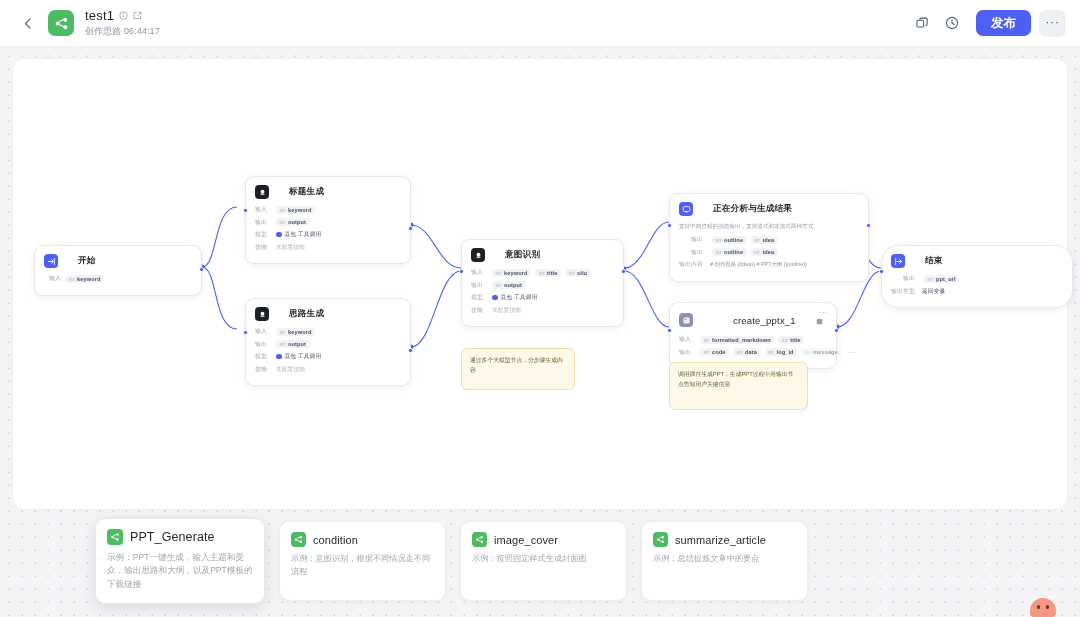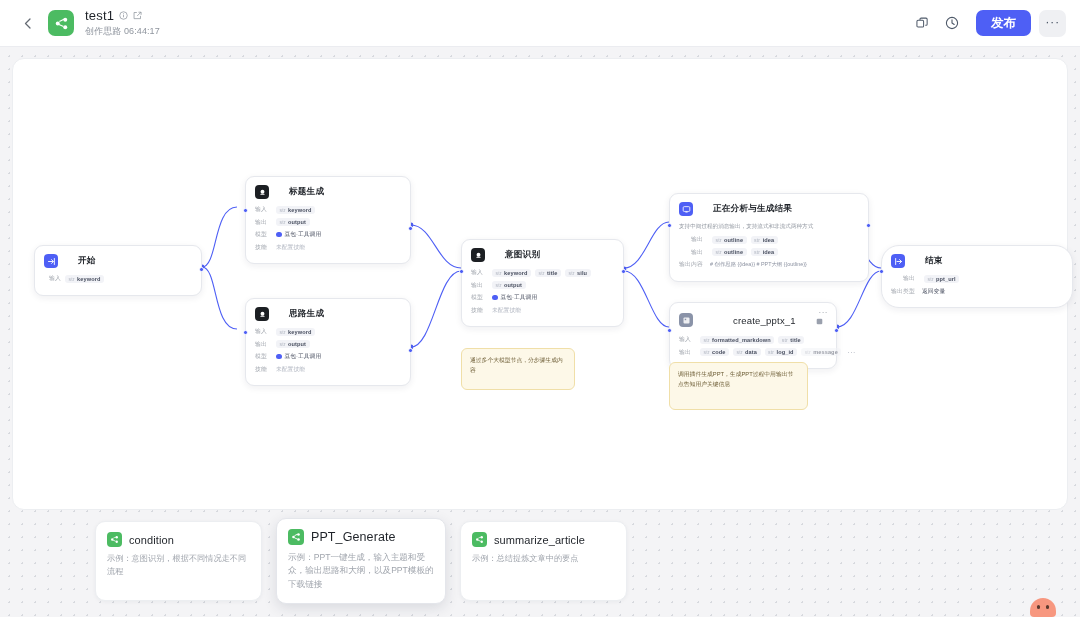--- a/index.html
+++ b/index.html
@@ -533,64 +533,79 @@
       <span class="port l" style="top:23px;"></span>
     </div>
 
     <div class="sticky" style="left:448px; top:289px; width:114px; height:42px;">通过多个大模型节点，分步骤生成内容</div>
     <div class="sticky" style="left:656px; top:303px; width:139px; height:48px;">调用插件生成PPT，生成PPT过程中用输出节点告知用户关键信息</div>
   </div>
 
   <div class="cards">
 
 
+    <div class="card hover">
+      <div class="card-head">
+        <span class="card-ico">
+          <svg width="10" height="10" viewBox="0 0 16 16" fill="#fff">
+            <circle cx="4" cy="8" r="2.1"></circle>
+              <circle cx="12" cy="4" r="2.1"></circle>
+              <circle cx="12" cy="12" r="2.1"></circle>
+            <rect x="5.5" y="5.3" width="5.4" height="1.2" transform="rotate(-26 5.5 5.3)"></rect>
+            <rect x="5.5" y="8.4" width="5.4" height="1.2" transform="rotate(26 5.5 8.4)"></rect>
+          </svg>
+        </span>
+        <span class="card-title">PPT_Generate</span>
+      </div>
+      <div class="card-desc">示例：PPT一键生成，输入主题和受众，输出思路和大纲，以及PPT模板的下载链接</div>
+    </div>
+
     <div class="card">
       <div class="card-head">
         <span class="card-ico">
           <svg width="9" height="9" viewBox="0 0 16 16" fill="#fff">
             <circle cx="4" cy="8" r="2.1"></circle>
               <circle cx="12" cy="4" r="2.1"></circle>
               <circle cx="12" cy="12" r="2.1"></circle>
             <rect x="5.5" y="5.3" width="5.4" height="1.2" transform="rotate(-26 5.5 5.3)"></rect>
             <rect x="5.5" y="8.4" width="5.4" height="1.2" transform="rotate(26 5.5 8.4)"></rect>
           </svg>
         </span>
         <span class="card-title">condition</span>
       </div>
       <div class="card-desc">示例：意图识别，根据不同情况走不同流程</div>
     </div>
 
-    <div class="card hover">
-      <div class="card-head">
-        <span class="card-ico">
-          <svg width="10" height="10" viewBox="0 0 16 16" fill="#fff">
-            <circle cx="4" cy="8" r="2.1"></circle>
-              <circle cx="12" cy="4" r="2.1"></circle>
-              <circle cx="12" cy="12" r="2.1"></circle>
-            <rect x="5.5" y="5.3" width="5.4" height="1.2" transform="rotate(-26 5.5 5.3)"></rect>
-            <rect x="5.5" y="8.4" width="5.4" height="1.2" transform="rotate(26 5.5 8.4)"></rect>
-          </svg>
-        </span>
-        <span class="card-title">PPT_Generate</span>
-      </div>
-      <div class="card-desc">示例：PPT一键生成，输入主题和受众，输出思路和大纲，以及PPT模板的下载链接</div>
-    </div>
-
-
     <div class="card">
       <div class="card-head">
         <span class="card-ico">
           <svg width="9" height="9" viewBox="0 0 16 16" fill="#fff">
             <circle cx="4" cy="8" r="2.1"></circle>
               <circle cx="12" cy="4" r="2.1"></circle>
               <circle cx="12" cy="12" r="2.1"></circle>
             <rect x="5.5" y="5.3" width="5.4" height="1.2" transform="rotate(-26 5.5 5.3)"></rect>
             <rect x="5.5" y="8.4" width="5.4" height="1.2" transform="rotate(26 5.5 8.4)"></rect>
           </svg>
         </span>
+        <span class="card-title">image_cover</span>
+      </div>
+      <div class="card-desc">示例：按照固定样式生成封面图</div>
+    </div>
+
+    <div class="card">
+      <div class="card-head">
+        <span class="card-ico">
+          <svg width="9" height="9" viewBox="0 0 16 16" fill="#fff">
+            <circle cx="4" cy="8" r="2.1"></circle>
+              <circle cx="12" cy="4" r="2.1"></circle>
+              <circle cx="12" cy="12" r="2.1"></circle>
+            <rect x="5.5" y="5.3" width="5.4" height="1.2" transform="rotate(-26 5.5 5.3)"></rect>
+            <rect x="5.5" y="8.4" width="5.4" height="1.2" transform="rotate(26 5.5 8.4)"></rect>
+          </svg>
+        </span>
         <span class="card-title">summarize_article</span>
       </div>
       <div class="card-desc">示例：总结提炼文章中的要点</div>
     </div>
   </div>
 
   <div class="mascot">
     <span class="eye a"></span>
     <span class="eye b"></span>
   </div>

